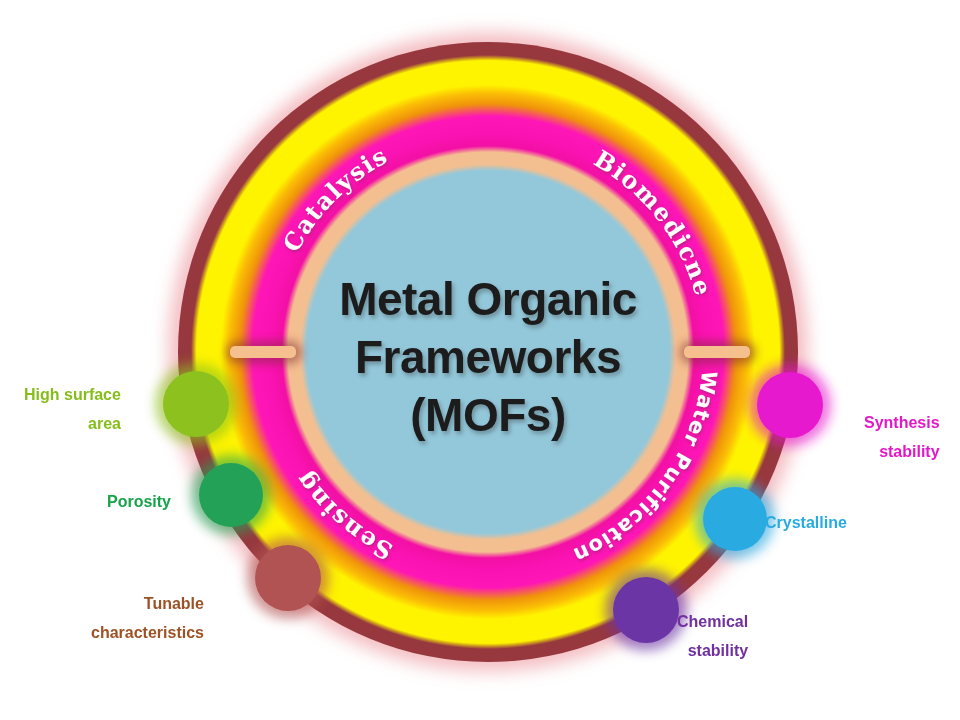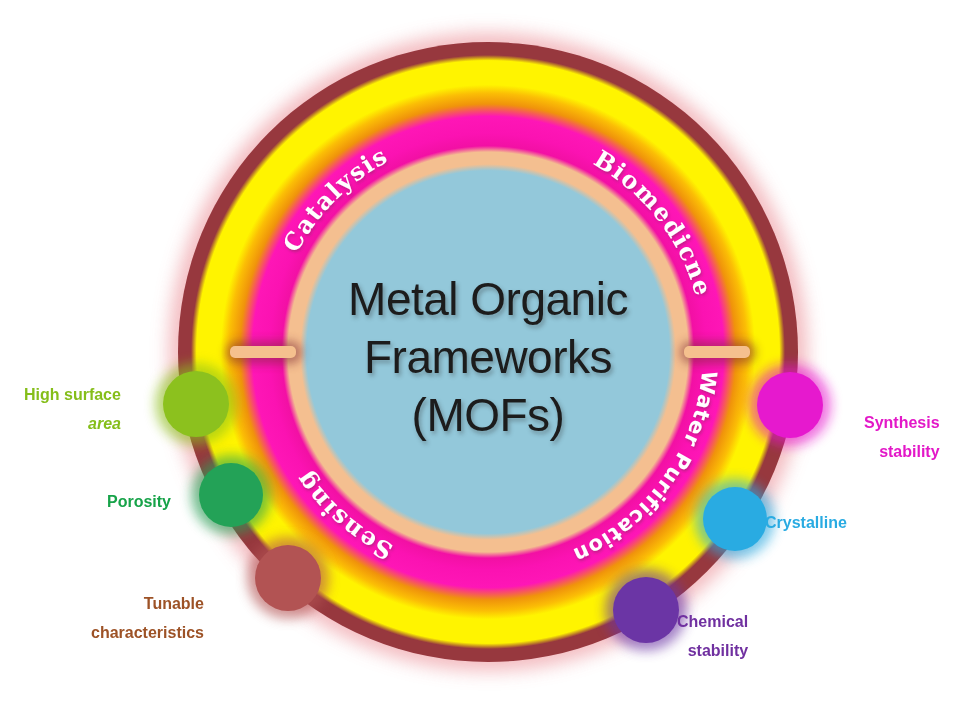--- a/index.html
+++ b/index.html
@@ -3,21 +3,21 @@
 <meta charset="utf-8">
 <style>
   html,body{margin:0;padding:0;background:#fff;}
   .stage{
     position:relative;width:960px;height:720px;background:#fff;overflow:hidden;
     font-family:"Liberation Sans",sans-serif;
   }
   .stage svg{position:absolute;left:0;top:0;}
   .title-block{
     position:absolute;left:258px;top:270px;width:460px;
-    font-size:46px;font-weight:normal;line-height:58px;text-align:center;
+    font-size:46px;font-weight:bold;line-height:58px;text-align:center;
     letter-spacing:-0.5px;text-shadow:2px 3px 4px rgba(40,40,40,.35);
   }
   .feature-label{
     position:absolute;font-size:16px;font-weight:bold;line-height:29px;
     white-space:nowrap;
     text-align:right;
   }
   .arc-label{
     font-family:"DejaVu Serif",serif;font-weight:bold;font-size:24px;letter-spacing:1.5px;
   }
@@ -108,21 +108,21 @@
   </svg>
 
   <div class="title-block" style="color: rgb(28, 28, 28);">
     <div>Metal Organic</div>
     <div>Frameworks</div>
     <div>(MOFs)</div>
   </div>
 
   <div class="feature-label" style="left: 24px; top: 380px; color: rgb(133, 190, 26);">
     <div>High surface</div>
-    <div style="padding-left:6px;font-style:italic;">area</div>
+    <div style="padding-left:6px;">area</div>
   </div>
 
   <div class="feature-label" style="left: 107px; top: 487px; color: rgb(23, 163, 73);">
     <div>Porosity</div>
   </div>
 
   <div class="feature-label" style="left: 91px; top: 550px; color: rgb(157, 82, 38); margin-top: 39px;">
     <div>Tunable</div>
     <div>characteristics</div>
   </div>

